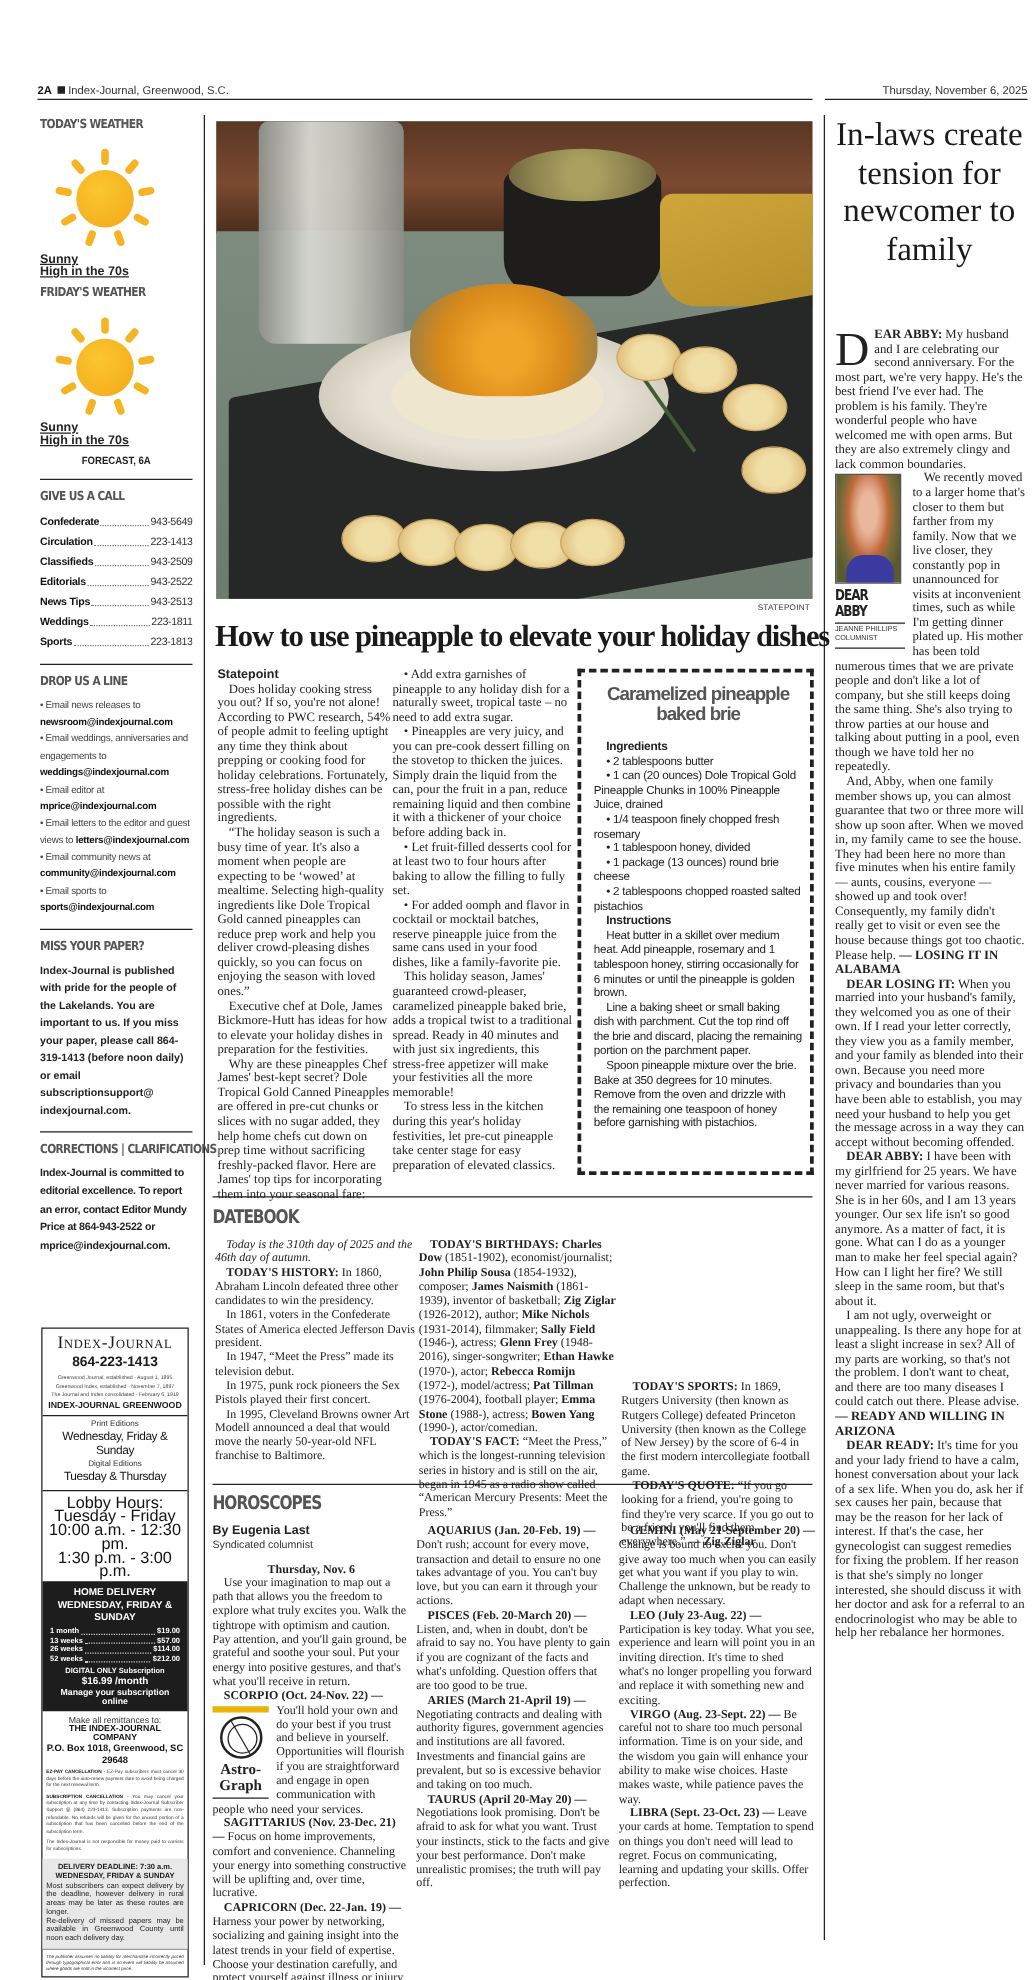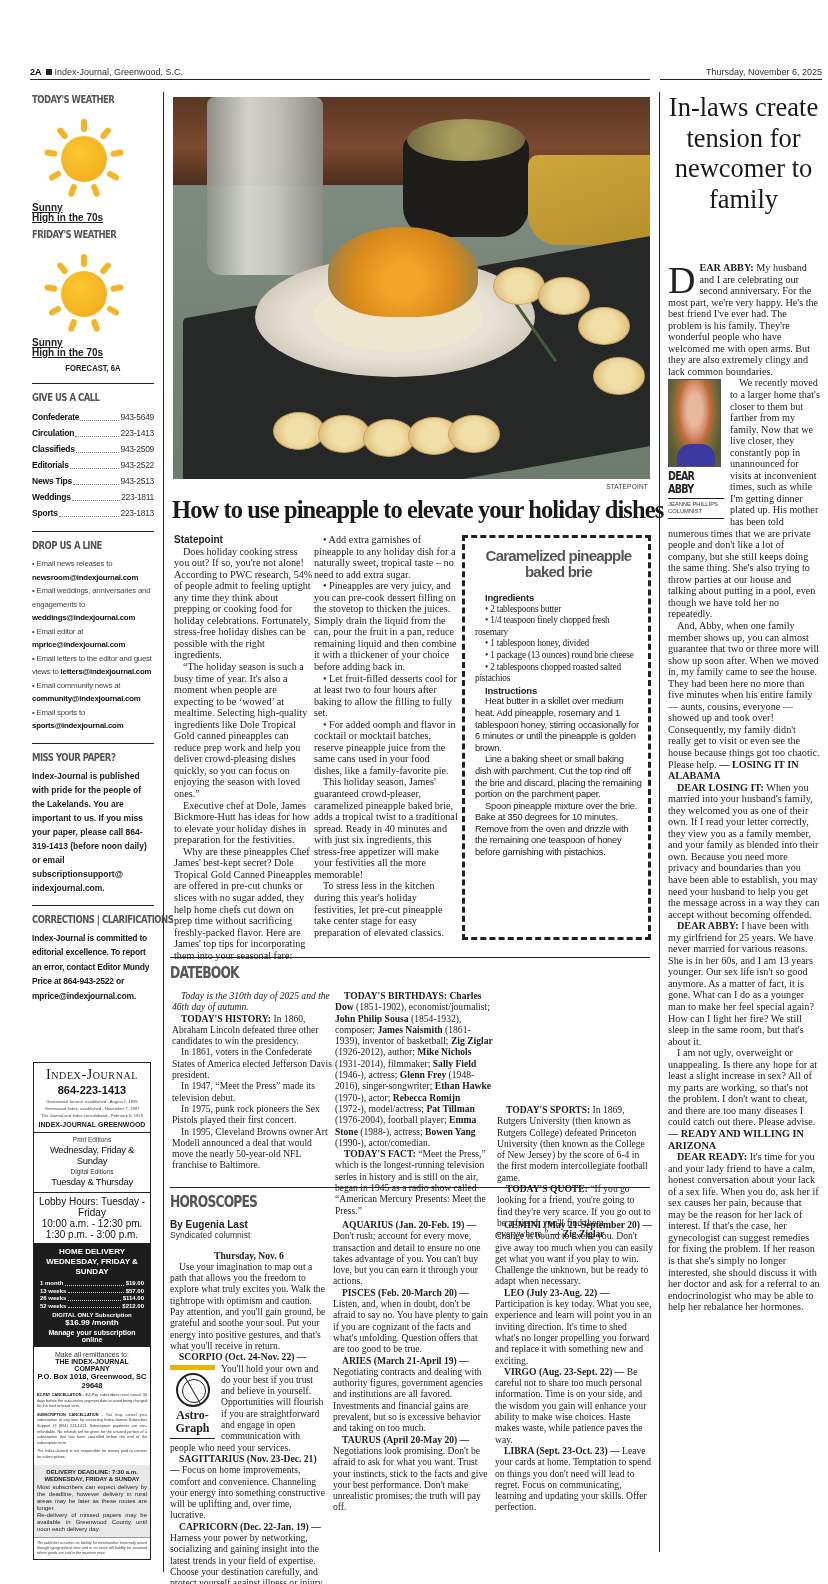--- a/index.html
+++ b/index.html
@@ -34,21 +34,21 @@
   .corr { margin-top: 6px; font-size: 8.5px; line-height: 14.5px; font-weight: bold; color: #222; letter-spacing: -0.2px; }
 
   .ijbox { position: absolute; left: 33px; top: 1062px; width: 118px; border: 1px solid #222; font-family: "Liberation Sans", sans-serif; text-align: center; }
   .ij-title { font-family: "Liberation Serif", serif; font-size: 14px; letter-spacing: 0.6px; margin-top: 4px; font-variant: small-caps; }
   .ij-phone { font-size: 11px; font-weight: bold; margin-top: 1px; }
   .ij-est { font-size: 4.2px; color: #444; line-height: 7px; margin-top: 2px; }
   .ij-name { font-size: 7px; font-weight: bold; margin: 2px 0 4px; }
   .ij-sec { border-top: 1px solid #222; padding: 3px 0; }
   .ij-small { font-size: 6.5px; color: #333; }
   .ij-big { font-size: 9.5px; color: #111; margin: 1px 0 2px; letter-spacing: -0.3px; }
-  .ij-lobby { font-size: 10px; color: #111; line-height: 11px; padding: 3px 0; }
+  .ij-lobby { font-size: 13px; color: #111; line-height: 11px; padding: 3px 0; }
   .ij-dark { background: #1d1d1d; color: #fff; padding: 4px 6px; }
   .ij-dark .h { font-size: 8px; font-weight: bold; line-height: 10px; }
   .ij-dark .rate { display: flex; font-size: 6px; line-height: 7.5px; font-weight: bold; }
   .ij-dark .rate .d { flex: 1; border-bottom: 1px dotted #ccc; margin: 0 2px 2px; }
   .ij-dark .dig { font-size: 6px; font-weight: bold; margin-top: 2px; }
   .ij-dark .price { font-size: 8px; font-weight: bold; }
   .ij-dark .manage { font-size: 7px; font-weight: bold; margin-top: 2px; }
   .ij-remit { padding: 4px 3px; }
   .ij-remit .a { font-size: 7px; color: #333; }
   .ij-remit .b { font-size: 7px; font-weight: bold; color: #111; }
@@ -79,21 +79,21 @@
   .headline { position: absolute; left: 172px; top: 496px; width: 480px; font-family: "Liberation Serif", serif; font-weight: bold; font-size: 24.5px; letter-spacing: -0.9px; color: #1a1a1a; white-space: nowrap; }
 
   .col { position: absolute; font-size: 10.2px; line-height: 11.55px; color: #222; text-align: left; }
   .col p { text-indent: 9px; }
   .byline { font-family: "Liberation Sans", sans-serif; font-weight: bold; font-size: 10px; }
 
   .recipe { position: absolute; left: 462px; top: 535px; width: 189px; height: 405px; border: 3px dashed #222; padding: 10px 6px 6px 10px; font-family: "Liberation Sans", sans-serif; }
   .recipe-title { text-align: center; font-weight: bold; font-size: 15px; color: #555; line-height: 16px; letter-spacing: -0.8px; }
   .recipe-body { font-size: 9.3px; line-height: 11.6px; color: #222; margin-top: 12px; letter-spacing: -0.2px; }
   .recipe-body .sub { font-weight: bold; padding-left: 10px; font-size: 9.5px; }
-  .recipe-body .ing { text-indent: 10px; font-family: Liberation Serif, serif; }
+  .recipe-body .ing { text-indent: 10px; }
   .recipe-body .step { text-indent: 10px; }
 
   .hrule { position: absolute; height: 1px; background: #222; }
   .section-head { position: absolute; font-family: "DejaVu Sans", sans-serif; font-weight: bold; font-size: 15px; color: #555; letter-spacing: -1px; transform: scaleX(0.82); transform-origin: left; }
 
   .db { font-size: 9.6px; line-height: 11.3px; }
   .db b { font-weight: bold; }
 
   .astro { float: left; width: 45px; margin: 2px 6px 0 0; text-align: center; border-top: 5px solid #eab308; border-bottom: 1px solid #222; padding: 3px 0; }
   .astro .glob { width: 34px; height: 34px; margin: 0 auto; border: 2px solid #222; border-radius: 50%; position: relative; }
@@ -326,20 +326,21 @@
   <p>• For added oomph and flavor in cocktail or mocktail batches, reserve pineapple juice from the same cans used in your food dishes, like a family-favorite pie.</p>
   <p>This holiday season, James' guaranteed crowd-pleaser, caramelized pineapple baked brie, adds a tropical twist to a traditional spread. Ready in 40 minutes and with just six ingredients, this stress-free appetizer will make your festivities all the more memorable!</p>
   <p>To stress less in the kitchen during this year's holiday festivities, let pre-cut pineapple take center stage for easy preparation of elevated classics.</p>
 </div>
 
 <div class="recipe">
   <div class="recipe-title">Caramelized pineapple baked brie</div>
   <div class="recipe-body">
     <div class="sub">Ingredients</div>
     <div class="ing">• 2 tablespoons butter</div>
+    <div class="ing">• 1 can (20 ounces) Dole Tropical Gold Pineapple Chunks in 100% Pineapple Juice, drained</div>
     <div class="ing">• 1/4 teaspoon finely chopped fresh rosemary</div>
     <div class="ing">• 1 tablespoon honey, divided</div>
     <div class="ing">• 1 package (13 ounces) round brie cheese</div>
     <div class="ing">• 2 tablespoons chopped roasted salted pistachios</div>
     <div class="sub">Instructions</div>
     <div class="step">Heat butter in a skillet over medium heat. Add pineapple, rosemary and 1 tablespoon honey, stirring occasionally for 6 minutes or until the pineapple is golden brown.</div>
     <div class="step">Line a baking sheet or small baking dish with parchment. Cut the top rind off the brie and discard, placing the remaining portion on the parchment paper.</div>
     <div class="step">Spoon pineapple mixture over the brie. Bake at 350 degrees for 10 minutes. Remove from the oven and drizzle with the remaining one teaspoon of honey before garnishing with pistachios.</div>
   </div>
 </div>

